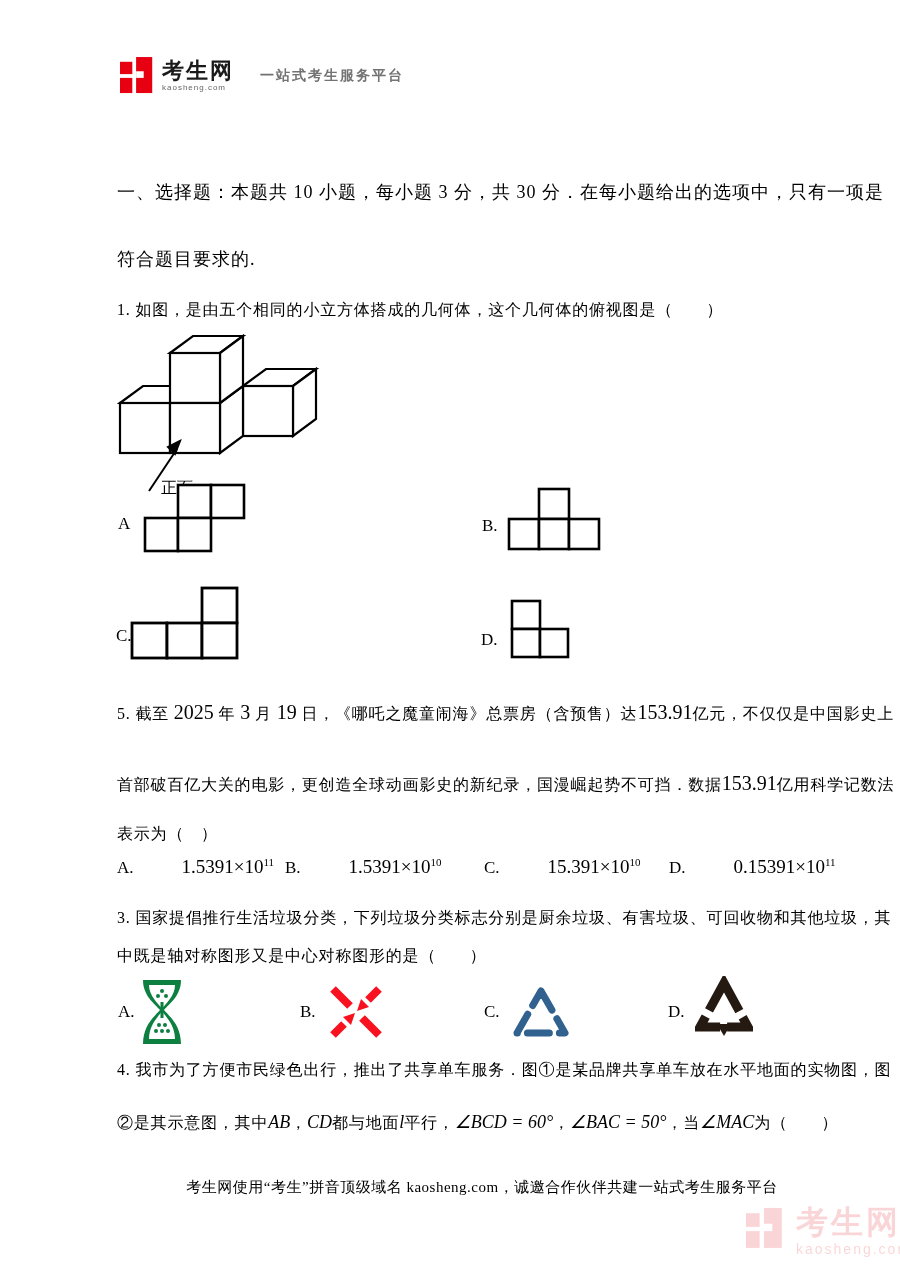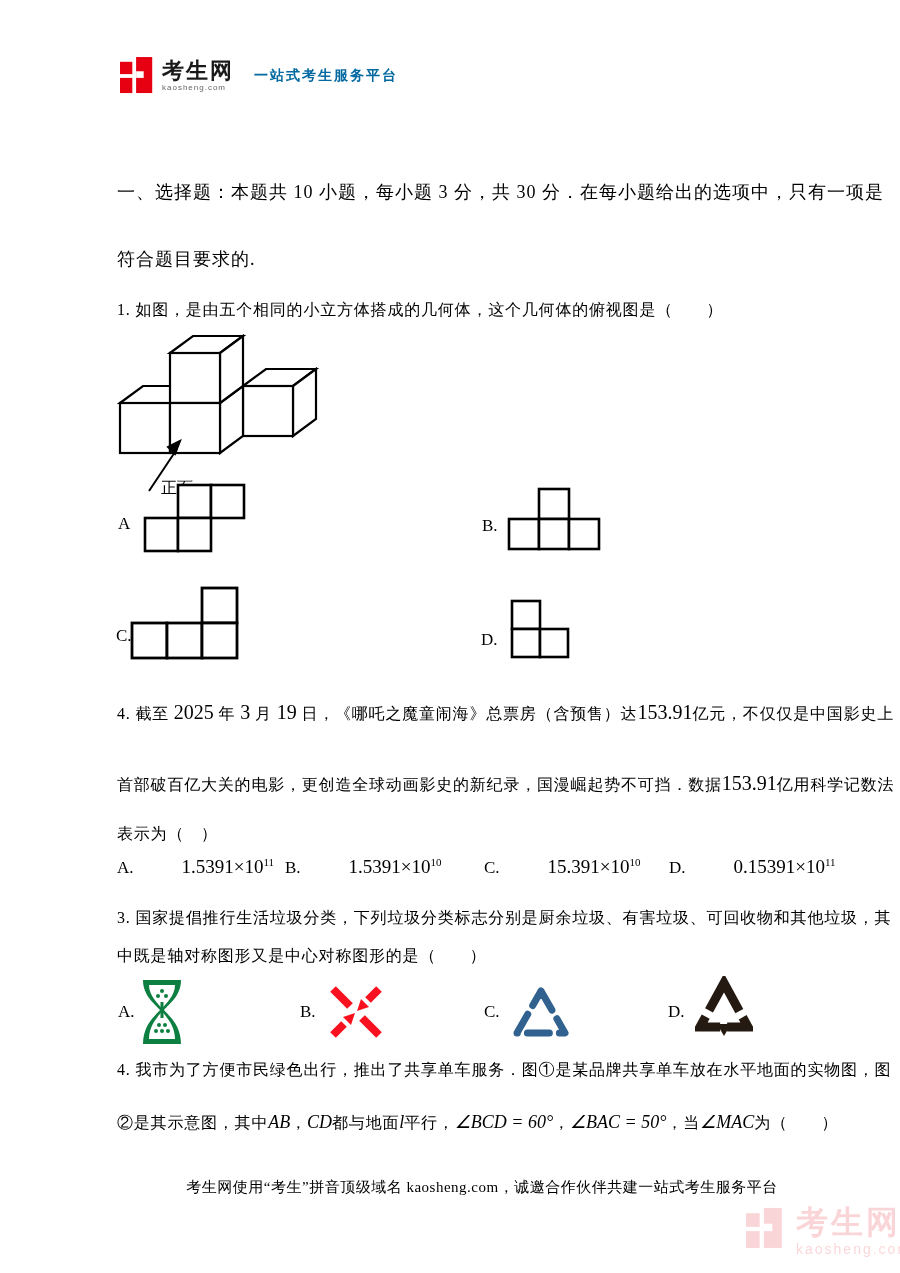--- a/index.html
+++ b/index.html
@@ -4,21 +4,21 @@
 <style>
   html,body{margin:0;padding:0;background:#ffffff;}
   .page{position:relative;width:900px;height:1273px;background:#ffffff;overflow:hidden;
         font-family:"Liberation Serif",serif;color:#000;}
   .abs{position:absolute;white-space:nowrap;padding-left:32px;}
   
   .logo-wrap{left:88px;top:56px;display:flex;align-items:center;gap:6px;}
   .logo-textcol{display:flex;flex-direction:column;line-height:1;}
   .logo-cn{font-size:22px;font-weight:bold;color:#1a1a1a;letter-spacing:2px;font-family:"Liberation Sans",sans-serif;}
   .logo-domain{font-size:8px;color:#666;letter-spacing:1px;margin-top:2px;font-family:"Liberation Sans",sans-serif;}
-  .logo-tagline{font-size:14px;font-weight:bold;color:#0369a1;letter-spacing:2px;margin-left:14px;
+  .logo-tagline{font-size:14px;font-weight:bold;color:#737373;letter-spacing:2px;margin-left:20px;
         font-family:"Liberation Sans",sans-serif;}
   
   .title{left:0;top:110px;width:900px;text-align:center;font-size:24px;font-weight:bold;letter-spacing:1px;}
   .hline{font-size:18px;font-weight:normal;letter-spacing:1px;}
   .bline{font-size:16px;letter-spacing:0.8px;line-height:24px;}
   .num{font-family:Liberation Serif, serif;font-size:20px;letter-spacing:0;}
   .math{font-family:"Liberation Serif",serif;font-style:italic;font-size:18px;letter-spacing:0;}
   .optletter{font-size:17px;}
   .sci{font-size:19px;letter-spacing:0;margin-left:44px;}
   .sci sup{font-size:11px;}
@@ -124,21 +124,21 @@
   <div class="abs" style="left:478px;top:599px;">
     <svg width="62" height="60" viewBox="0 0 62 60">
       <g fill="#ffffff" stroke="#000000" stroke-width="2.6">
         <rect x="2" y="2" width="28" height="28"></rect>
         <rect x="2" y="30" width="28" height="28"></rect>
           <rect x="30" y="30" width="28" height="28"></rect>
       </g>
     </svg>
   </div>
 
-  <div class="abs bline" style="left:85px;top:700px;"><span>4. 截至 </span><span class="num">2025</span><span> 年 </span><span class="num">3</span><span> 月 </span><span class="num">19</span><span> 日，《哪吒之魔童闹海》总票房（含预售）达</span><span class="num">153.91</span><span>亿元，不仅仅是中国影史上</span></div>
+  <div class="abs bline" style="left:85px;top:700px;"><span>5. 截至 </span><span class="num">2025</span><span> 年 </span><span class="num">3</span><span> 月 </span><span class="num">19</span><span> 日，《哪吒之魔童闹海》总票房（含预售）达</span><span class="num">153.91</span><span>亿元，不仅仅是中国影史上</span></div>
   <div class="abs bline" style="left:85px;top:771px;"><span>首部破百亿大关的电影，更创造全球动画影史的新纪录，国漫崛起势不可挡．数据</span><span class="num">153.91</span><span>亿用科学记数法</span></div>
   <div class="abs bline" style="left:85px;top:822px;">表示为（　）</div>
 
   <div class="abs" style="left:85px;top:856px;"><span class="optletter">A.</span>&nbsp;<span class="sci"><span>1.5391×10</span><sup>11</sup></span></div>
   <div class="abs" style="left:253px;top:856px;text-align:center;"><span class="optletter">B.</span>&nbsp;<span class="sci"><span>1.5391×10</span><sup>10</sup></span></div>
   <div class="abs" style="left:452px;top:856px;"><span class="optletter">C.</span>&nbsp;<span class="sci"><span>15.391×10</span><sup>10</sup></span></div>
   <div class="abs" style="left:637px;top:856px;"><span class="optletter">D.</span>&nbsp;<span class="sci"><span>0.15391×10</span><sup>11</sup></span></div>
 
   <div class="abs bline" style="left:85px;top:906px;">3. 国家提倡推行生活垃圾分类，下列垃圾分类标志分别是厨余垃圾、有害垃圾、可回收物和其他垃圾，其</div>
   <div class="abs bline" style="left:85px;top:944px;">中既是轴对称图形又是中心对称图形的是（　　）</div>

